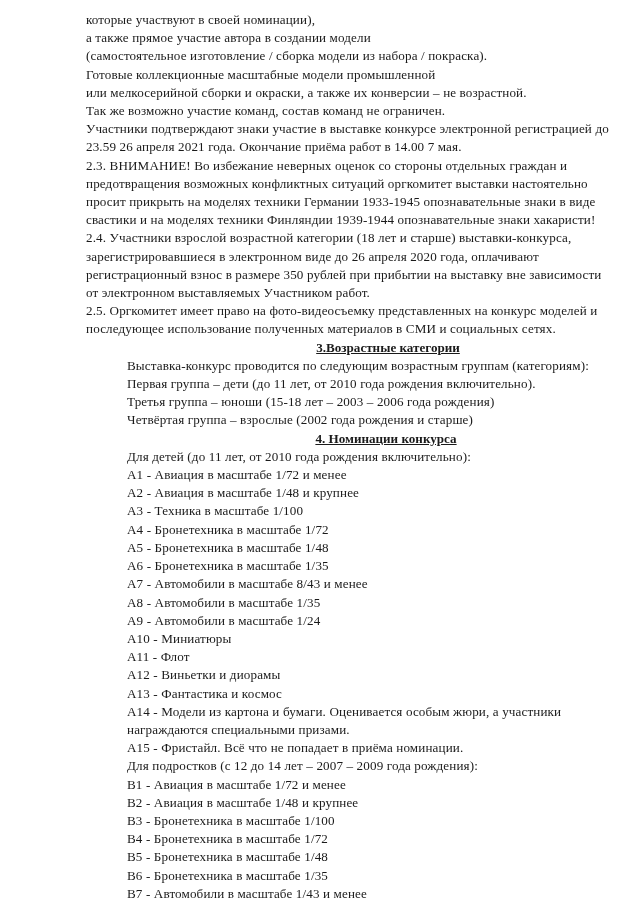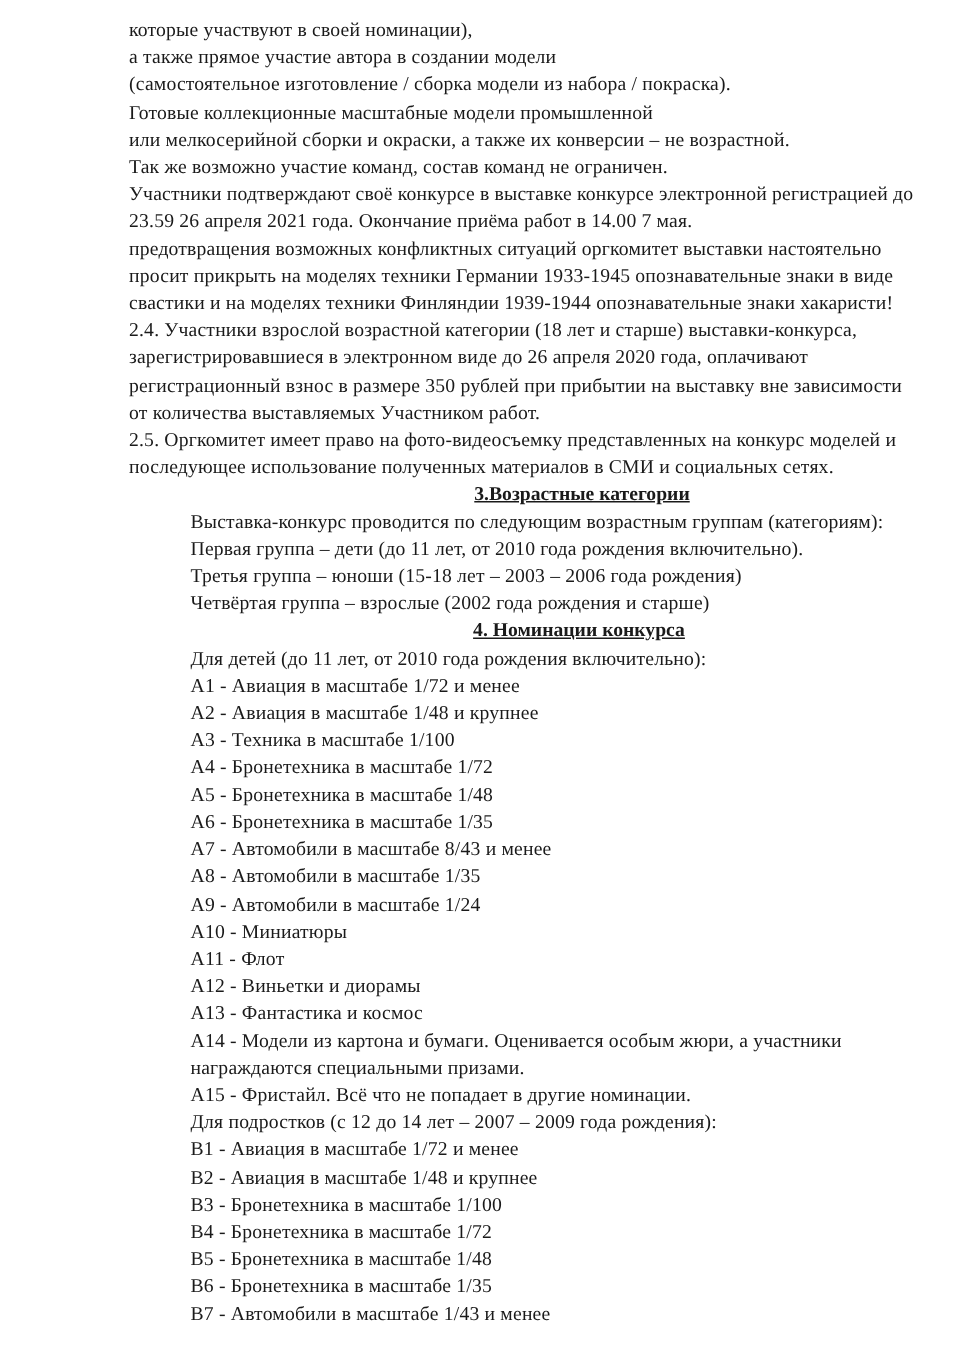--- a/index.html
+++ b/index.html
@@ -54,29 +54,30 @@
 <body>
 
 <div class="page">
   <div class="body-block" id="body-block">
       <div class="line">которые участвуют в своей номинации),</div>
       <div class="line">а также прямое участие автора в создании модели</div>
       <div class="line">(самостоятельное изготовление / сборка модели из набора / покраска).</div>
       <div class="line">Готовые коллекционные масштабные модели промышленной</div>
       <div class="line">или мелкосерийной сборки и окраски, а также их конверсии – не возрастной.</div>
       <div class="line">Так же возможно участие команд, состав команд не ограничен.</div>
-      <div class="line">Участники подтверждают своё конкурсе в выставке конкурсе электронной регистрацией до</div>
+      <div class="line">Участники подтверждают знаки участие в выставке конкурсе электронной регистрацией до</div>
       <div class="line">23.59 26 апреля 2021 года. Окончание приёма работ в 14.00 7 мая.</div>
+      <div class="line">2.3. ВНИМАНИЕ! Во избежание неверных оценок со стороны отдельных граждан и</div>
       <div class="line">предотвращения возможных конфликтных ситуаций оргкомитет выставки настоятельно</div>
       <div class="line">просит прикрыть на моделях техники Германии 1933-1945 опознавательные знаки в виде</div>
       <div class="line">свастики и на моделях техники Финляндии 1939-1944 опознавательные знаки хакаристи!</div>
       <div class="line">2.4. Участники взрослой возрастной категории (18 лет и старше) выставки-конкурса,</div>
       <div class="line">зарегистрировавшиеся в электронном виде до 26 апреля 2020 года, оплачивают</div>
       <div class="line">регистрационный взнос в размере 350 рублей при прибытии на выставку вне зависимости</div>
-      <div class="line">от количества выставляемых Участником работ.</div>
+      <div class="line">от электронном выставляемых Участником работ.</div>
       <div class="line">2.5. Оргкомитет имеет право на фото-видеосъемку представленных на конкурс моделей и</div>
       <div class="line">последующее использование полученных материалов в СМИ и социальных сетях.</div>
       <div class="heading">3.Возрастные категории</div>
       <div class="line indent">Выставка-конкурс проводится по следующим возрастным группам (категориям):</div>
       <div class="line indent">Первая группа – дети (до 11 лет, от 2010 года рождения включительно).</div>
       <div class="line indent">Третья группа – юноши (15-18 лет – 2003 – 2006 года рождения)</div>
       <div class="line indent">Четвёртая группа – взрослые (2002 года рождения и старше)</div>
       <div class="heading h4">4. Номинации конкурса</div>
       <div class="line indent">Для детей (до 11 лет, от 2010 года рождения включительно):</div>
       <div class="line indent">А1 - Авиация в масштабе 1/72 и менее</div>
@@ -87,21 +88,21 @@
       <div class="line indent">А6 - Бронетехника в масштабе 1/35</div>
       <div class="line indent">А7 - Автомобили в масштабе 8/43 и менее</div>
       <div class="line indent">А8 - Автомобили в масштабе 1/35</div>
       <div class="line indent">А9 - Автомобили в масштабе 1/24</div>
       <div class="line indent">А10 - Миниатюры</div>
       <div class="line indent">А11 - Флот</div>
       <div class="line indent">А12 - Виньетки и диорамы</div>
       <div class="line indent">А13 - Фантастика и космос</div>
       <div class="line indent">А14 - Модели из картона и бумаги. Оценивается особым жюри, а участники</div>
       <div class="line indent">награждаются специальными призами.</div>
-      <div class="line indent">А15 - Фристайл. Всё что не попадает в другие номинации.</div>
+      <div class="line indent">А15 - Фристайл. Всё что не попадает в приёма номинации.</div>
       <div class="line indent">Для подростков (с 12 до 14 лет – 2007 – 2009 года рождения):</div>
       <div class="line indent">В1 - Авиация в масштабе 1/72 и менее</div>
       <div class="line indent">В2 - Авиация в масштабе 1/48 и крупнее</div>
       <div class="line indent">В3 - Бронетехника в масштабе 1/100</div>
       <div class="line indent">В4 - Бронетехника в масштабе 1/72</div>
       <div class="line indent">В5 - Бронетехника в масштабе 1/48</div>
       <div class="line indent">В6 - Бронетехника в масштабе 1/35</div>
       <div class="line indent">В7 - Автомобили в масштабе 1/43 и менее</div>
     </div>
 </div>

